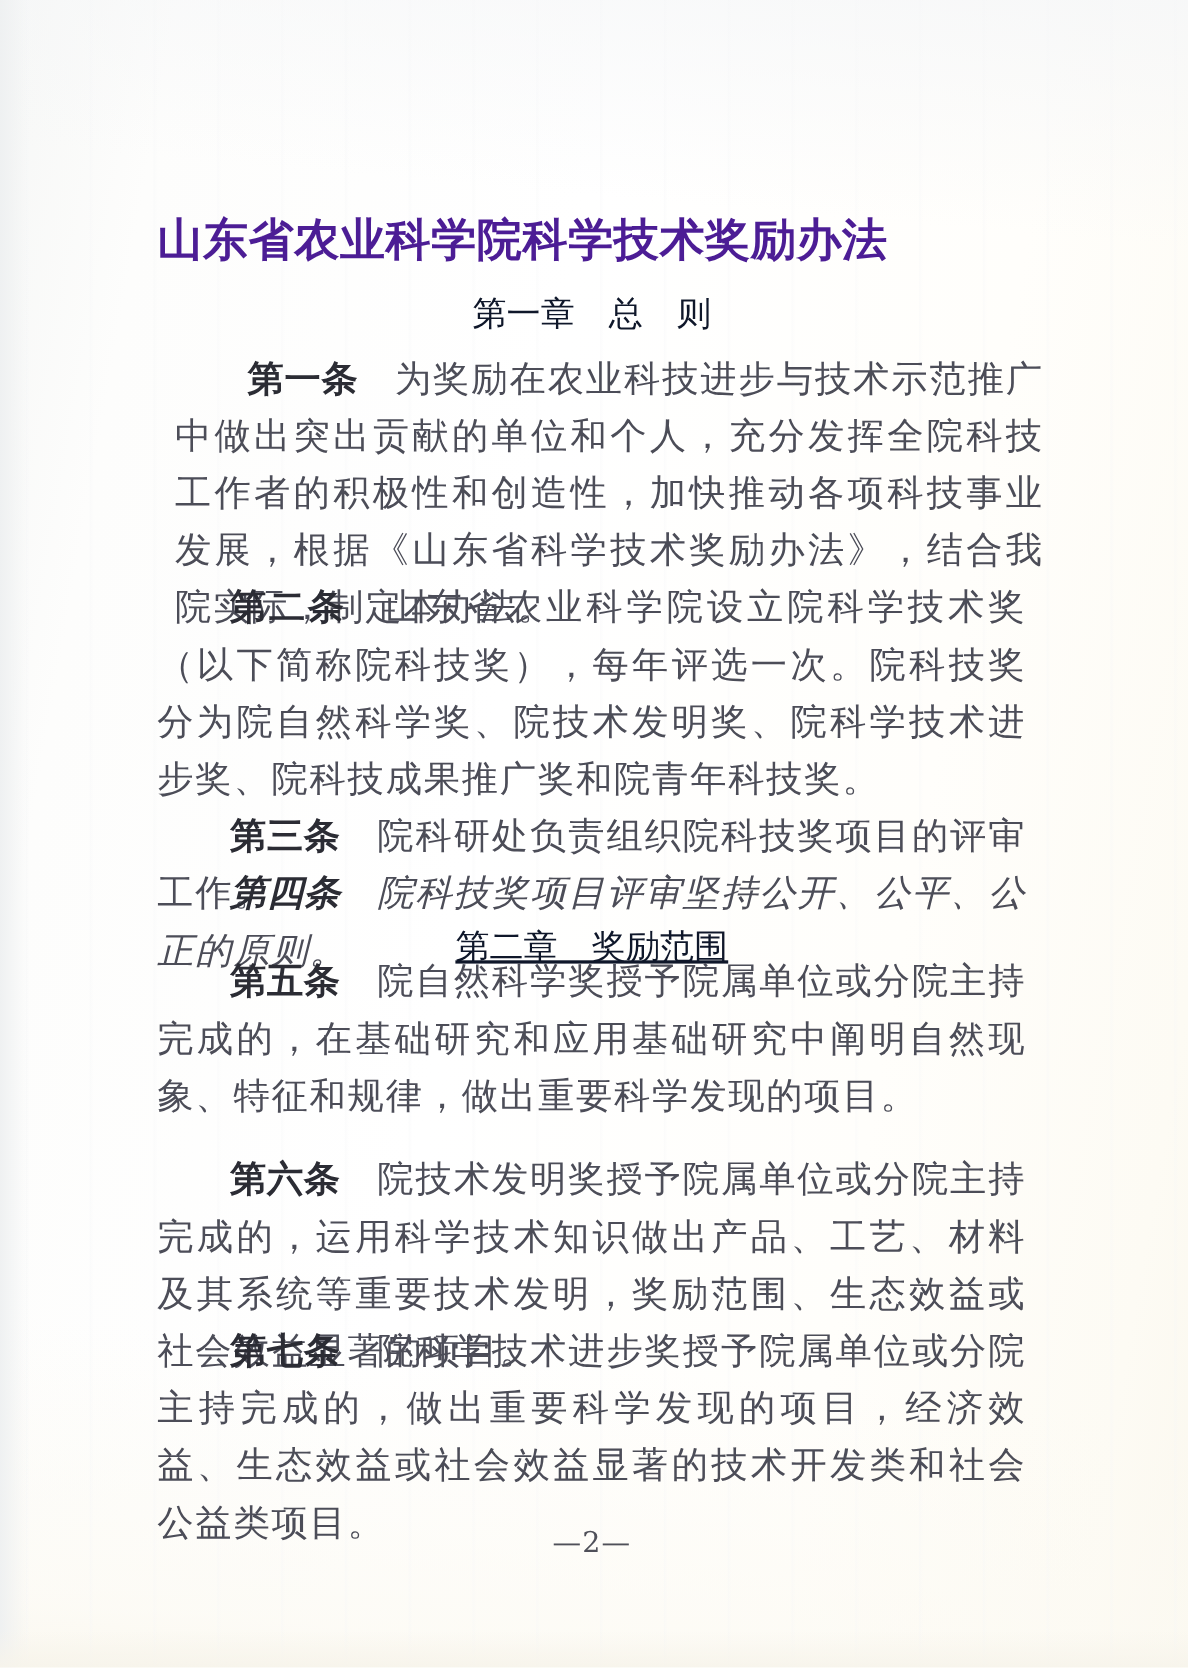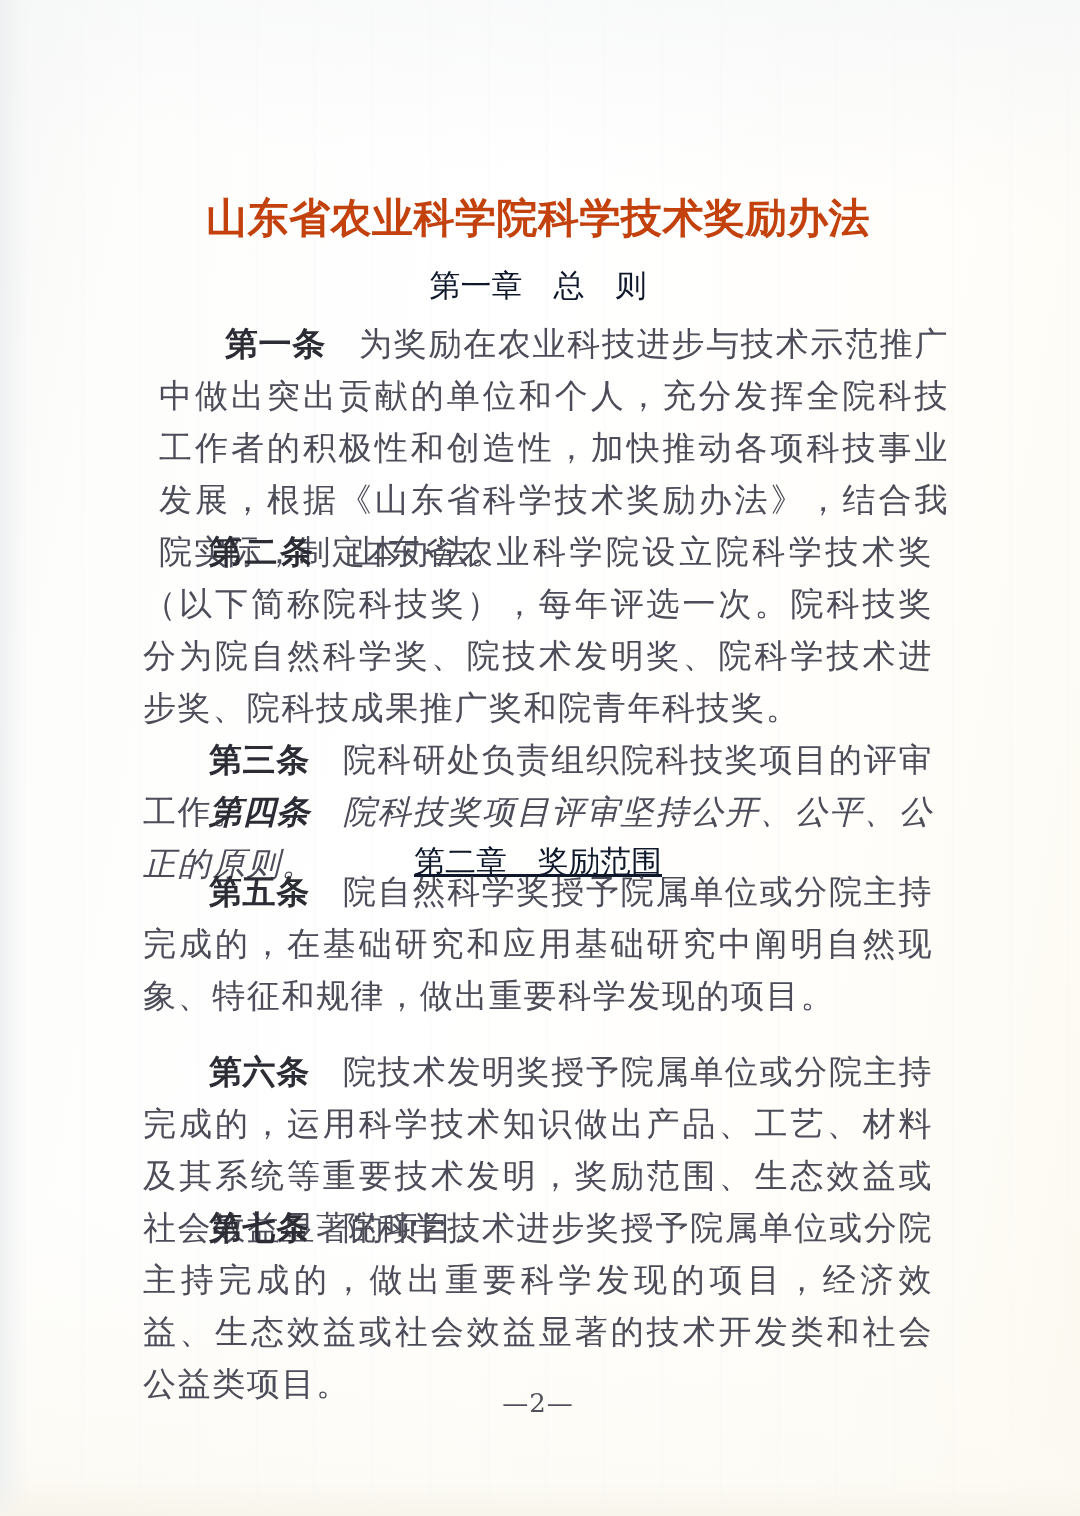--- a/index.html
+++ b/index.html
@@ -88,27 +88,27 @@
   }
 
   
   .doc-title {
     margin: 0;
     padding: 0;
     position: absolute;
     left: 0;
     top: 192px;
     width: 790px;
-    text-align: center;
+    text-align: left;
     font-family: "DejaVu Sans", "Liberation Sans", sans-serif;
     font-weight: 700;
     font-size: 41px;
     line-height: 52px;
     letter-spacing: 0.5px;
-    color: #c2410c;
+    color: #4c1d95;
     white-space: nowrap;
   }
 
   
   .chapter-heading {
     position: absolute;
     left: 0;
     width: 790px;
     text-align: center;
     font-family: "DejaVu Sans", "Liberation Sans", sans-serif;

